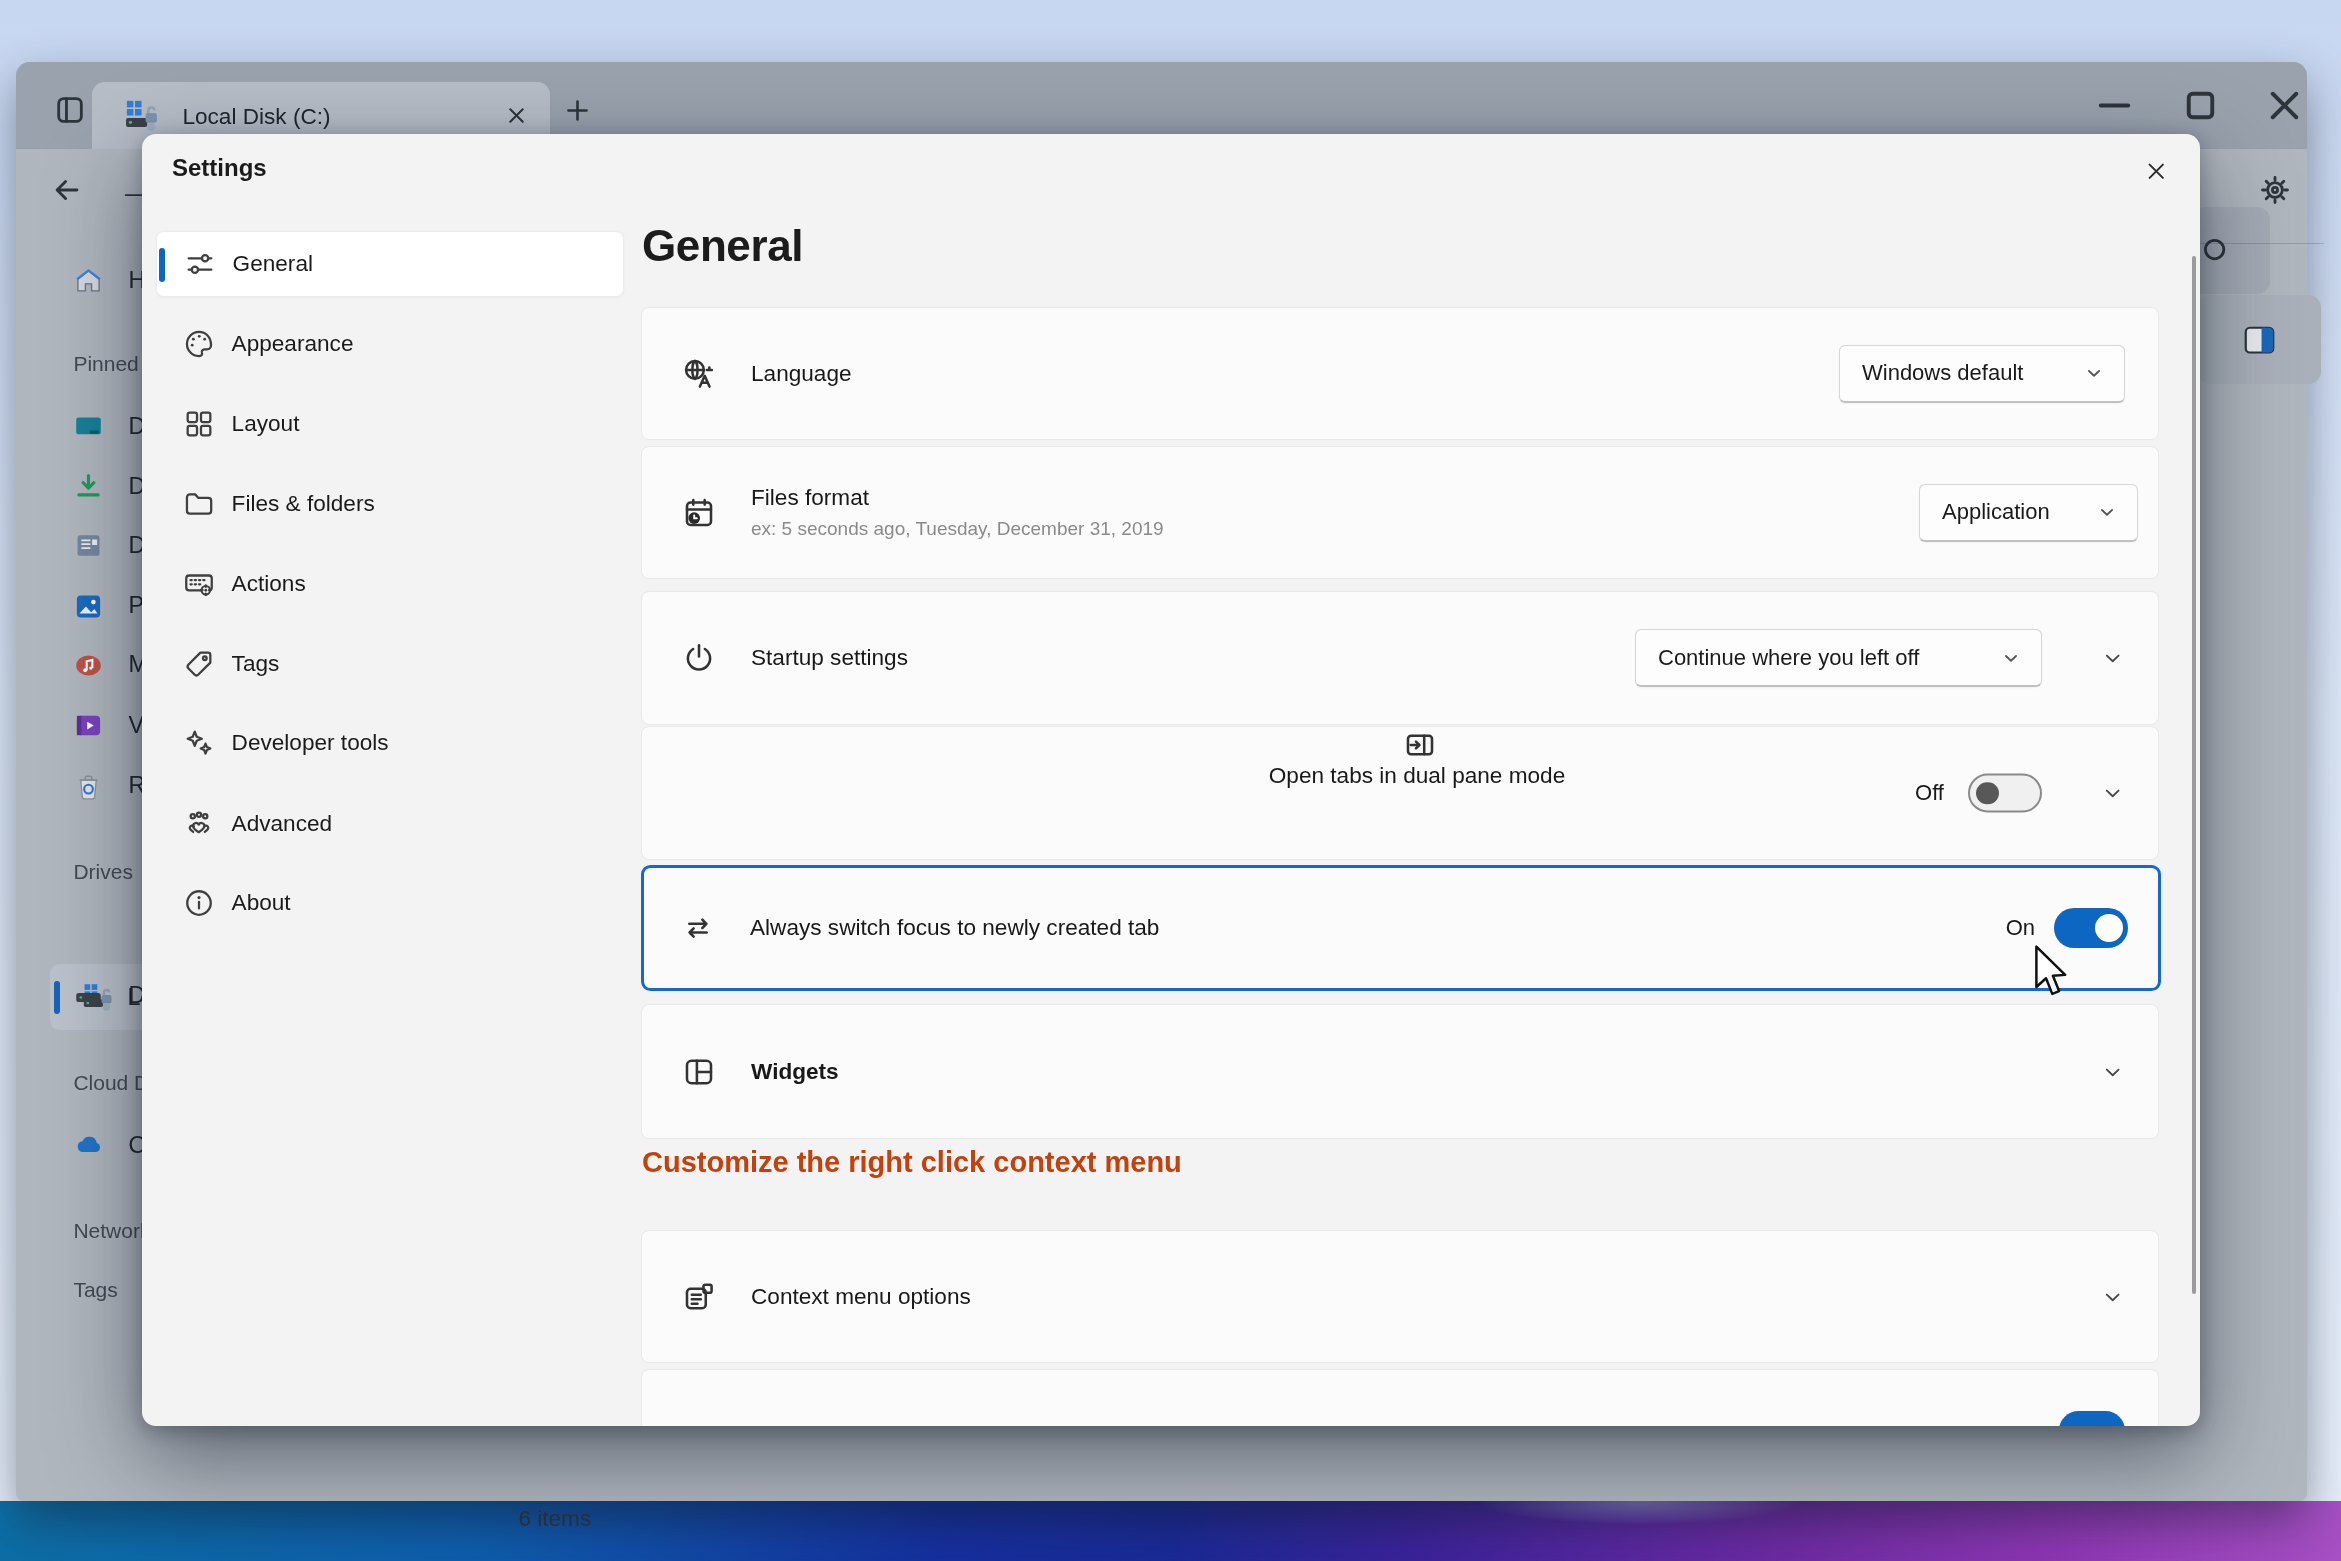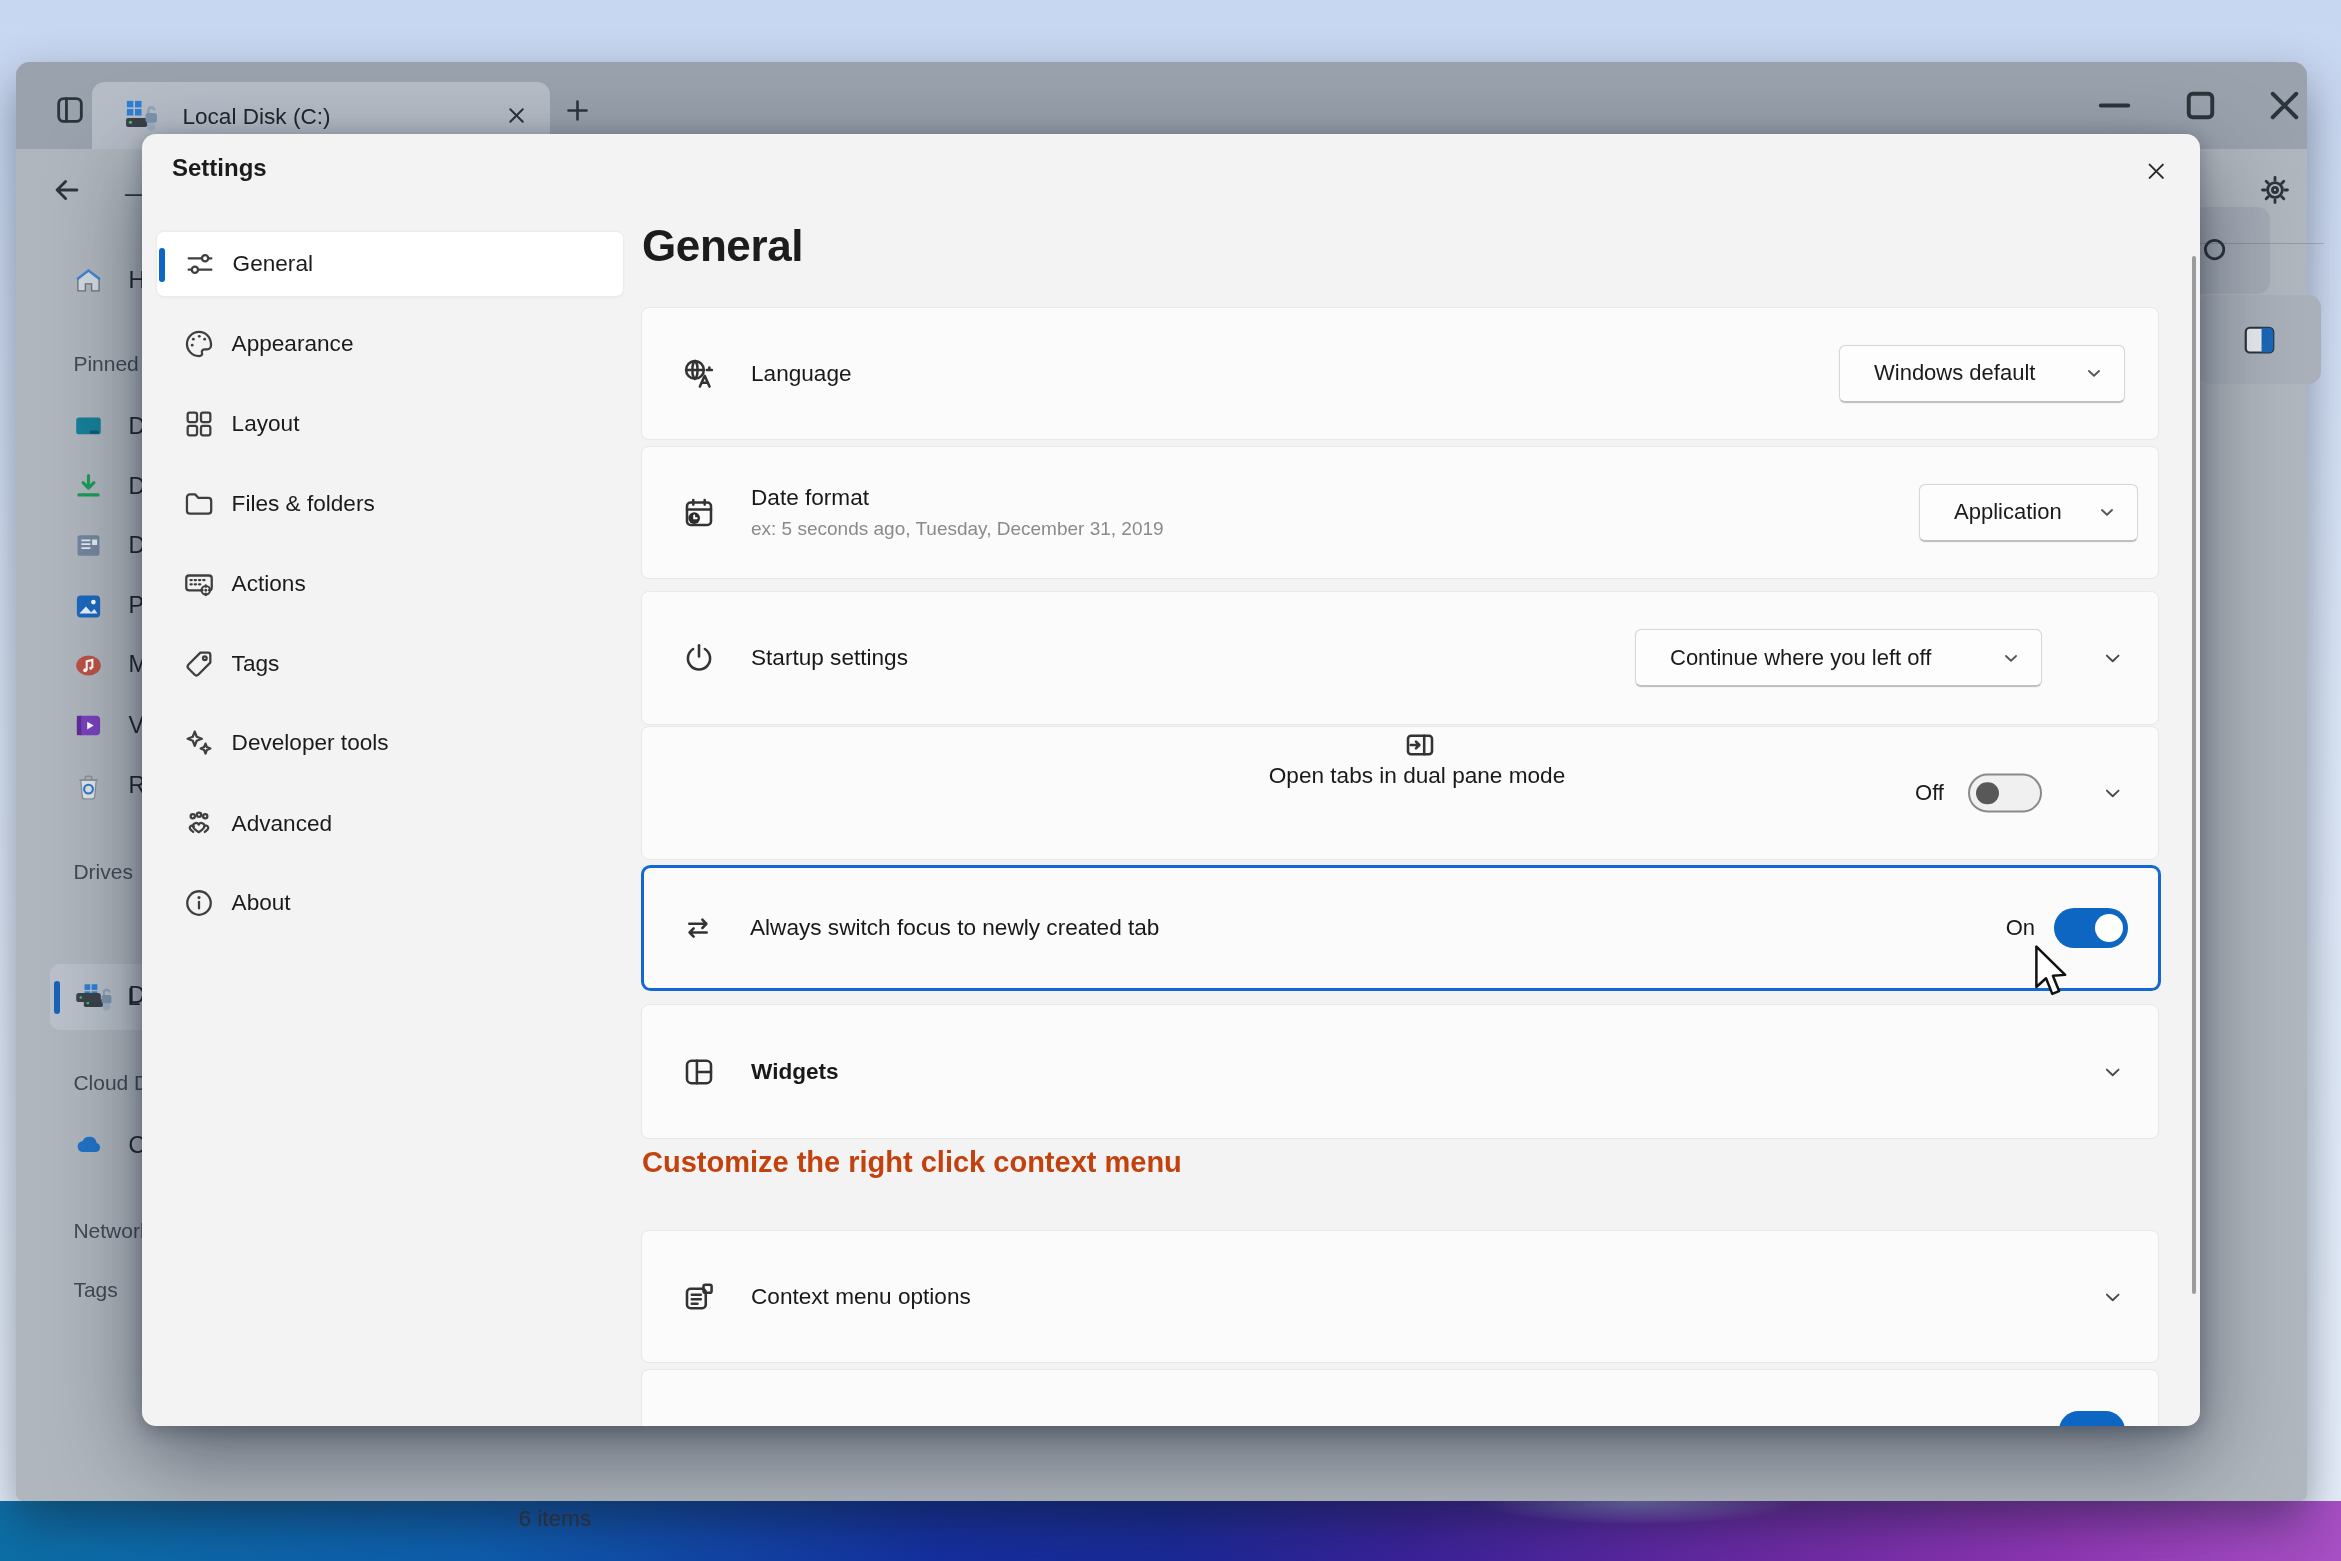--- a/index.html
+++ b/index.html
@@ -67,21 +67,21 @@
   .card-focus .ricon { margin-left:36px; }
   .rstroke { stroke:#333333; fill:none; stroke-width:1.7; stroke-linecap:round; stroke-linejoin:round; }
   .rlabel { margin-left:34px; font-size:22.6px; color:#191919; white-space:nowrap; }
   .rlabel-stack { margin-left:34px; display:flex; flex-direction:column; gap:6.2px; }
   .rlabel-stack .main { font-size:22.6px; color:#191919; }
   .rlabel-stack .sub { font-size:19px; color:#8a8a8a; }
 
   .dropdown { position:absolute; top:50%; transform:translateY(-50%); height:58px;
     background:#fdfdfd; border:1.2px solid #d6d6d6; border-bottom:2.3px solid #c0c0c0;
     border-radius:6.2px; display:flex; align-items:center; justify-content:space-between;
-    padding:0 19px 0 34px; box-shadow:0 0.8px 1.6px rgba(0,0,0,.04); }
+    padding:0 19px 0 22px; box-shadow:0 0.8px 1.6px rgba(0,0,0,.04); }
   .dropdown .ddtext { font-size:22px; color:#1a1a1a; white-space:nowrap; }
   .chev { width:22px; height:22px; flex:0 0 auto; }
   .chev svg { display:block; width:100%; height:100%; }
   .expander { position:absolute; right:34px; top:50%; transform:translateY(-50%); width:23.4px; height:23.4px; }
   .expander svg { display:block; width:100%; height:100%; }
 
   .state-label { position:absolute; top:50%; transform:translateY(-50%); font-size:22px; color:#1a1a1a; }
   .toggle { position:absolute; top:50%; transform:translateY(-50%); border-radius:20px; }
   .toggle.off { width:74px; height:39px; background:#f0f0f0; border:2px solid #8a8a8a; }
   .toggle.off .knob { position:absolute; left:6.2px; top:50%; transform:translateY(-50%); width:22.6px; height:22.6px; border-radius:50%; background:#585858; }
@@ -435,21 +435,21 @@
     <div class="card" style="top:312px; height:133px;">
       <span class="ricon">
         <svg viewBox="0 0 24 24">
             <rect class="rstroke" x="4" y="5" width="16" height="15" rx="2.4"></rect>
             <path class="rstroke" d="M4 9.6 h16 M8.2 3.4 v3 M15.8 3.4 v3"></path>
             <circle cx="8.8" cy="15.4" r="3.9" fill="#2b2b2b"></circle>
             <path d="M8.8 13.6 v1.9 h1.7" stroke="#ffffff" stroke-width="1.3" fill="none" stroke-linecap="round"></path>
           </svg>
       </span>
       <span class="rlabel-stack">
-        <span class="main">Date format</span>
+        <span class="main">Files format</span>
         <span class="sub">ex: 5 seconds ago, Tuesday, December 31, 2019</span>
       </span>
       <div class="dropdown" style="right:20px; width:219px;">
         <span class="ddtext">Application</span>
         <span class="chev">
           <svg viewBox="0 0 24 24">
               <path d="M6.5 9.8 l5.5 5.2 5.5-5.2" stroke="#565656" stroke-width="2" fill="none" stroke-linecap="round" stroke-linejoin="round"></path>
             </svg>
         </span>
       </div>

